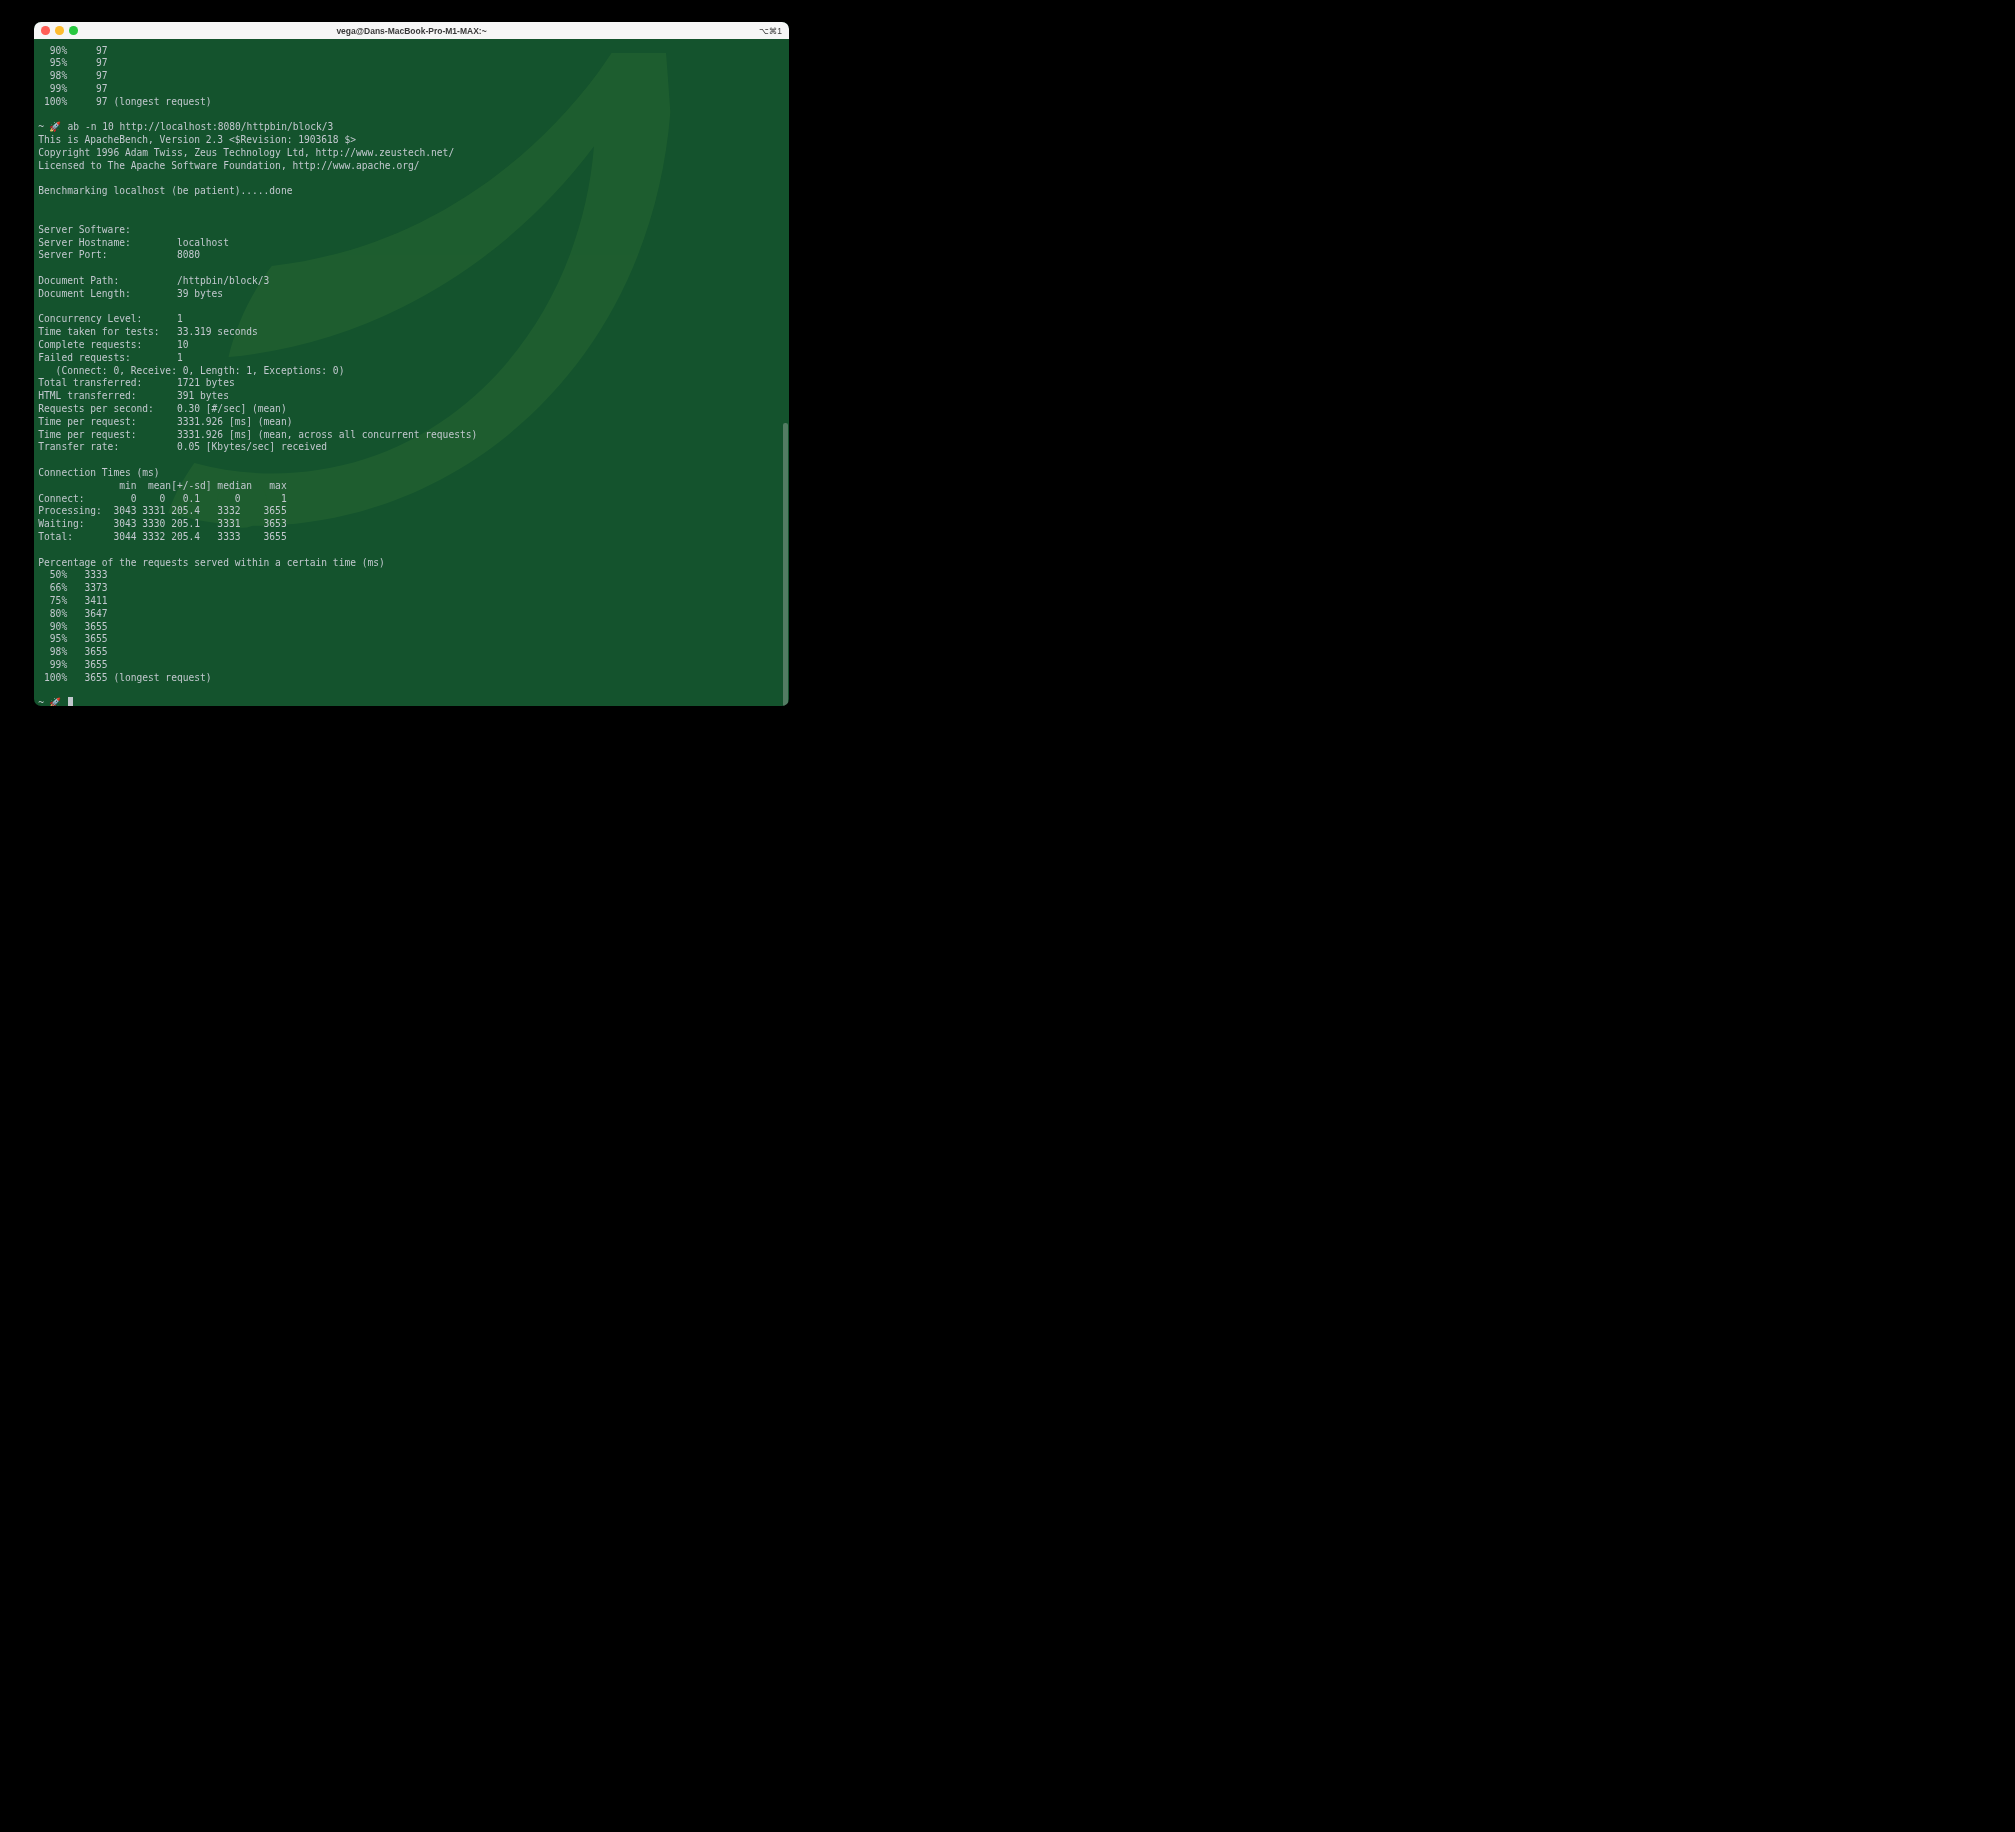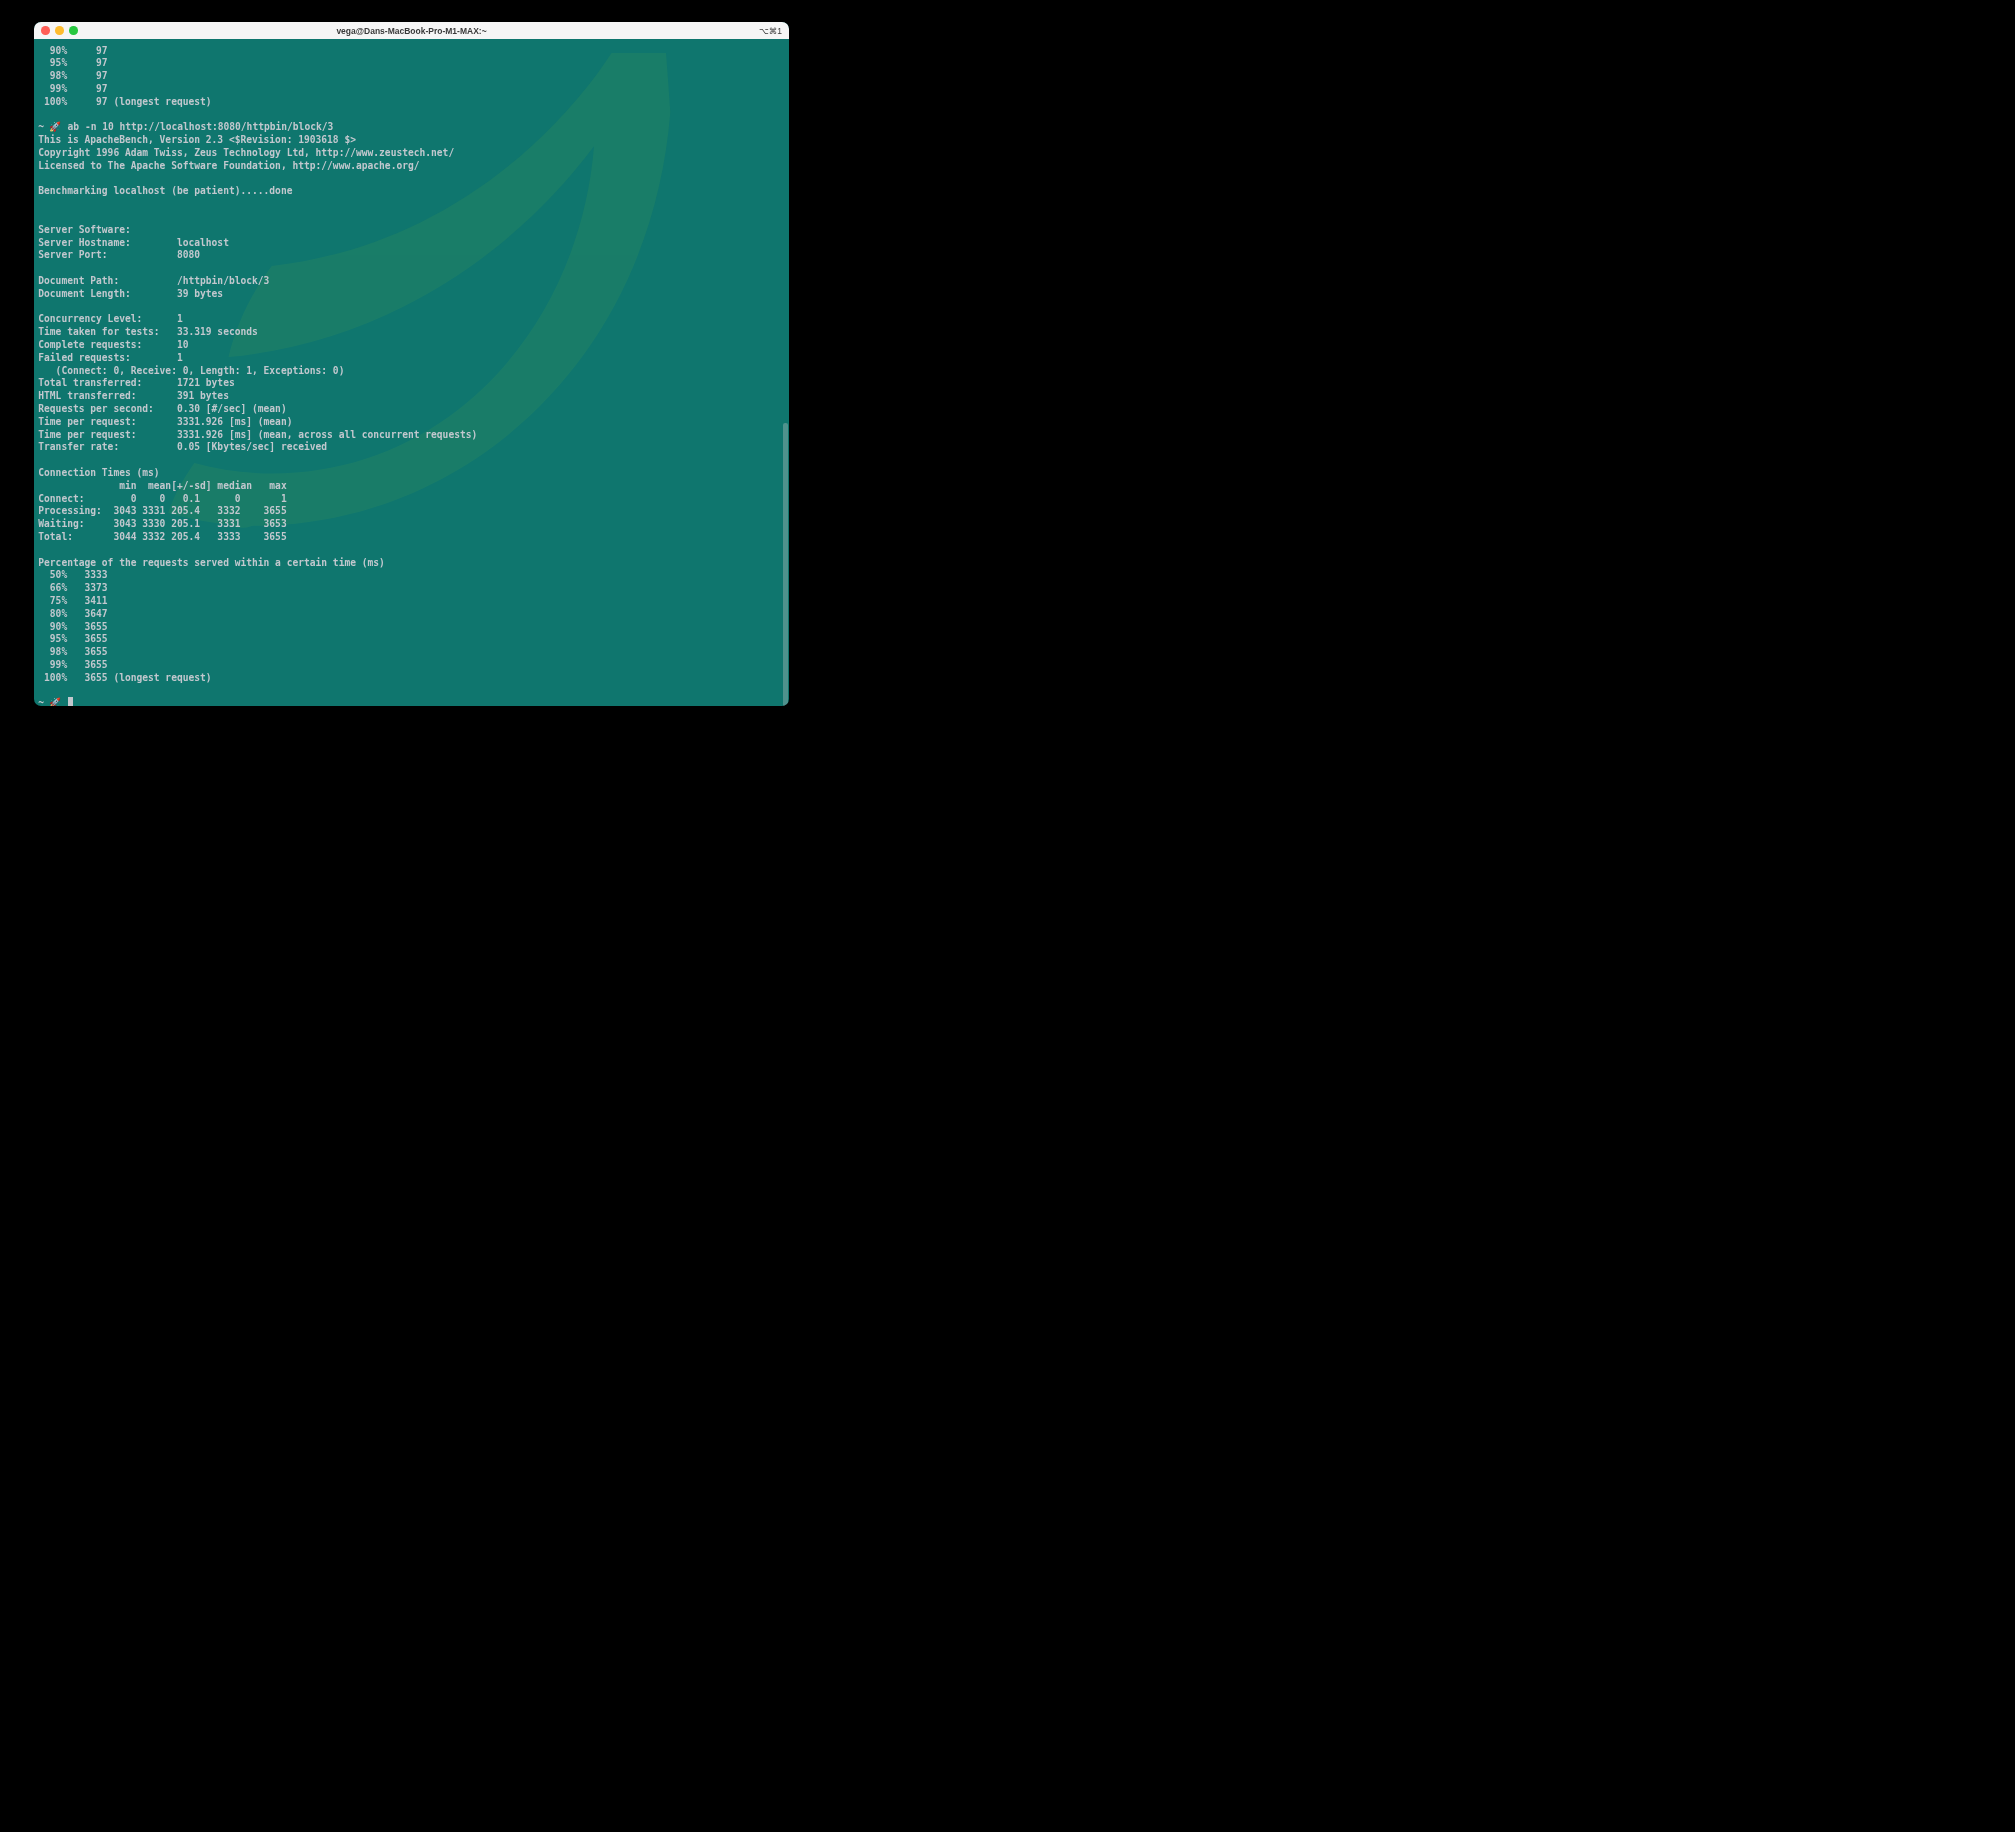--- a/index.html
+++ b/index.html
@@ -9,21 +9,21 @@
     height: 754px;
     position: relative;
     font-family: ui-monospace, "SF Mono", Menlo, Monaco, monospace;
   }
   .window {
     position: absolute;
     top: 22px;
     left: 34px;
     width: 755px;
     height: 684px;
-    background: #0f766e;
+    background: #14532d;
     border-radius: 7.1px;
     overflow: hidden;
     box-shadow: 0 7.1px 28.4px rgba(0,0,0,0.5);
   }
   .titlebar {
     height: 17px;
     background: #f6f6f6;
     display: flex;
     align-items: center;
     padding: 0 7.1px;
@@ -75,21 +75,20 @@
     pointer-events: none;
   }
   .terminal-content {
     position: relative;
     padding: 5.7px 4.3px;
     font-size: 9.6px;
     line-height: 12.8px;
     color: #c2c8ce;
     white-space: pre;
     font-family: ui-monospace, "SF Mono", Menlo, Monaco, monospace;
-    font-weight: bold;
   }
   .scrollbar {
     position: absolute;
     right: 1.4px;
     top: 384px;
     width: 4.3px;
     height: 284px;
     background: rgba(200,200,200,0.35);
     border-radius: 2.1px;
   }

